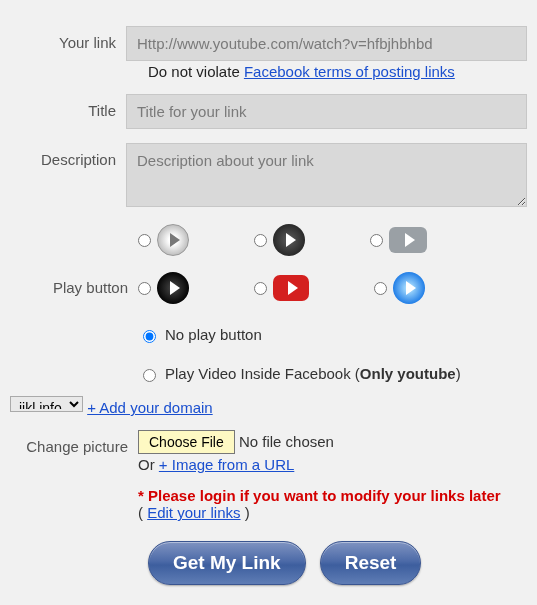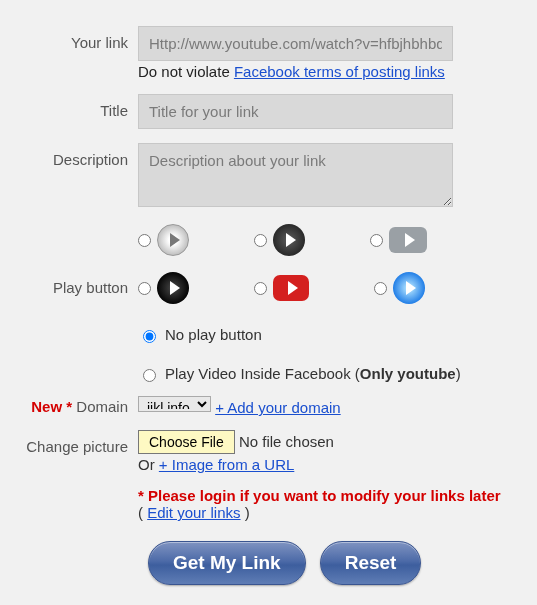--- a/index.html
+++ b/index.html
@@ -15,31 +15,31 @@
   .row { display: flex; align-items: flex-start; margin-bottom: 14px; }
   .label-col {
     width: 128px;
     text-align: right;
     padding-right: 10px;
     padding-top: 8px;
     color: #555;
   }
   .field-col { flex: 1; }
   input[type=text], textarea {
-    width: 315px;
+    width: 401px;
     background: #d9d9d9;
     border: 1px solid #c7c7c7;
     padding: 8px 10px;
     font-size: 15px;
     color: #404040;
     font-family: Arial, Helvetica, sans-serif;
   }
   input[type=text]::placeholder, textarea::placeholder { color: #7a7a7a; }
   textarea { height: 64px; resize: both; }
-  .hint { font-size: 15px; color: #222; margin-top: 2px; }
+  .hint { font-size: 15px; color: #222; margin-top: 2px; margin-left: 22px; }
   a, .link { color: #1a4fcf; text-decoration: underline; cursor: pointer; }
   .radio-grid { display: flex; flex-direction: column; gap: 16px; }
   .radio-row { display: flex; gap: 65px; align-items: center; }
   .radio-opt { display: flex; align-items: center; gap: 6px; }
   .radio-opt input { margin: 0; }
   .play-icon {
     width: 32px; height: 32px; display: inline-flex;
     align-items: center; justify-content: center;
     border-radius: 50%;
   }
@@ -154,24 +154,20 @@
             <input type="radio" name="pb" style="">
           <span>
             <span>Play Video Inside Facebook (</span><span class="bold">Only youtube</span><span>)</span>
           </span>
         </label>
       </div>
     </div>
   </div>
 
   <div class="row">
-    <div class="label-col" style="padding-top:2px">
-      <span class="new-star">New *</span>
-      <span>Domain</span>
-    </div>
     <div class="field-col">
       <select>
         <option>jikl.info</option>
       </select>
       <a>+ Add your domain</a>
     </div>
   </div>
 
   <div class="row">
     <div class="label-col">Change picture</div>

